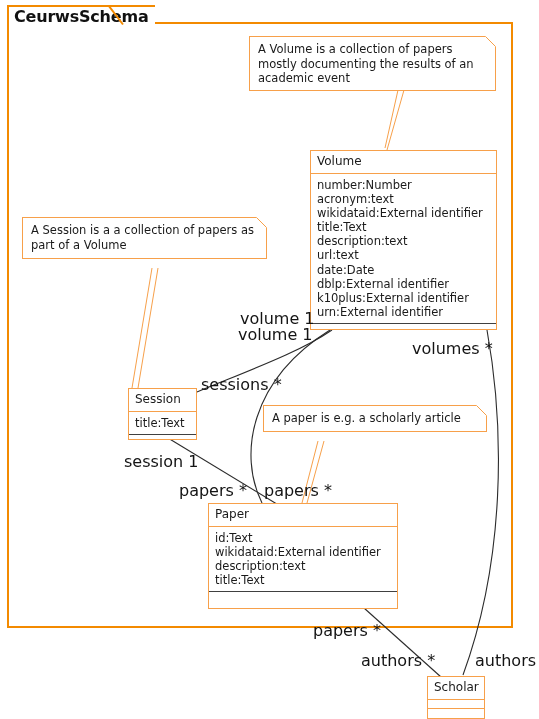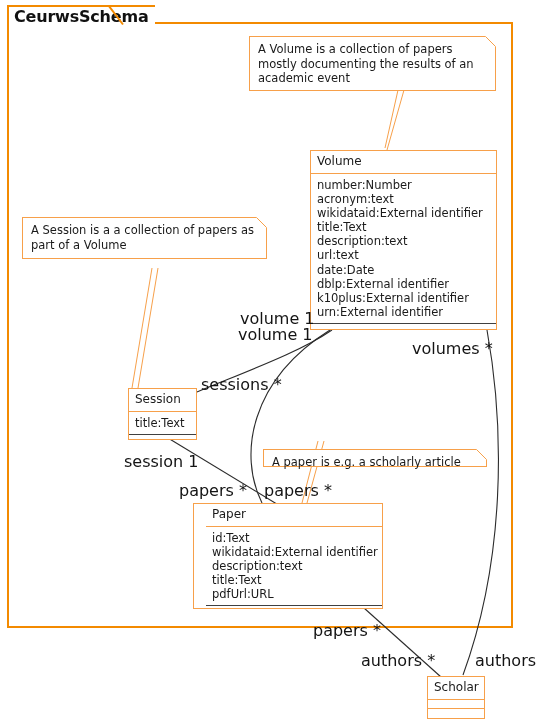--- a/index.html
+++ b/index.html
@@ -150,21 +150,21 @@
 
   <div class="uml-note" style="left:22px;top:217px;width:245px;height:42px;">
     <svg class="note-fold" viewBox="0 0 11 11">
       <path d="M0,0 L11,11 L11,0 Z" fill="#ffffff" stroke="none"></path>
       <path d="M0.5,0.5 L10.5,10.5" stroke="#F7A04A" stroke-width="1" fill="none"></path>
     </svg>
     <div class="note-text">A Session is a a collection of papers as
 part of a Volume</div>
   </div>
 
-  <div class="uml-note" style="left:263px;top:405px;width:224px;height:18px;margin-top:44px;">
+  <div class="uml-note" style="left:263px;top:405px;width:224px;height:27px;">
     <svg class="note-fold" viewBox="0 0 11 11">
       <path d="M0,0 L11,11 L11,0 Z" fill="#ffffff" stroke="none"></path>
       <path d="M0.5,0.5 L10.5,10.5" stroke="#F7A04A" stroke-width="1" fill="none"></path>
     </svg>
     <div class="note-text">A paper is e.g. a scholarly article</div>
   </div>
 
   <div class="uml-class" style="left:310px;top:150px;width:187px;height:180px;">
     <div class="uml-title">Volume</div>
     <div class="uml-attrs">
@@ -183,28 +183,27 @@
   </div>
 
   <div class="uml-class" style="left:128px;top:388px;width:69px;height:52px;">
     <div class="uml-title">Session</div>
     <div class="uml-attrs">
       <div>title:Text</div>
     </div>
     <div class="uml-ops"></div>
   </div>
 
-  <div class="uml-class" style="left:193px;top:503px;width:190px;height:106px;padding-left:12px;">
+  <div class="uml-class" style="left:208px;top:503px;width:190px;height:106px;">
     <div class="uml-title">Paper</div>
     <div class="uml-attrs">
       <div>id:Text</div>
       <div>wikidataid:External identifier</div>
       <div>description:text</div>
       <div>title:Text</div>
-      <div>pdfUrl:URL</div>
     </div>
     <div class="uml-ops"></div>
   </div>
 
   <div class="uml-class" style="left:427px;top:676px;width:58px;height:43px;">
     <div class="uml-title">Scholar</div>
     <div class="uml-empty"></div>
     <div class="uml-empty"></div>
   </div>
 

